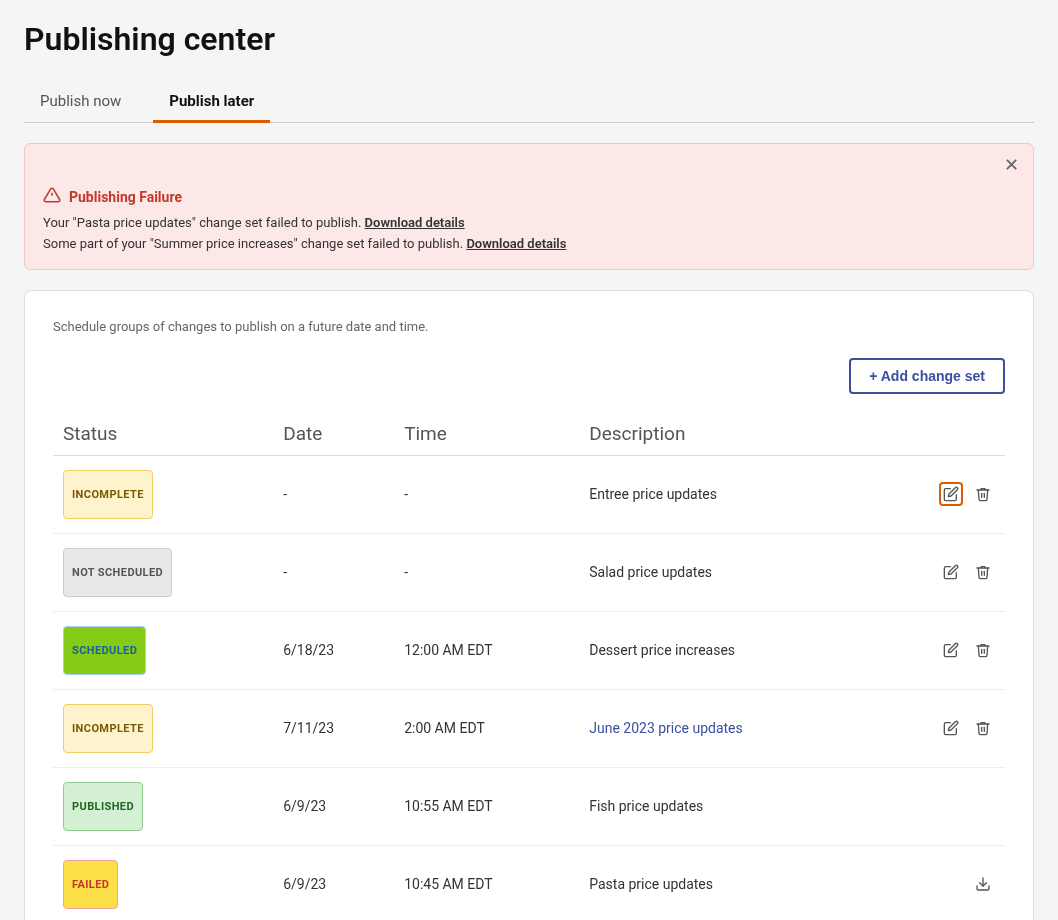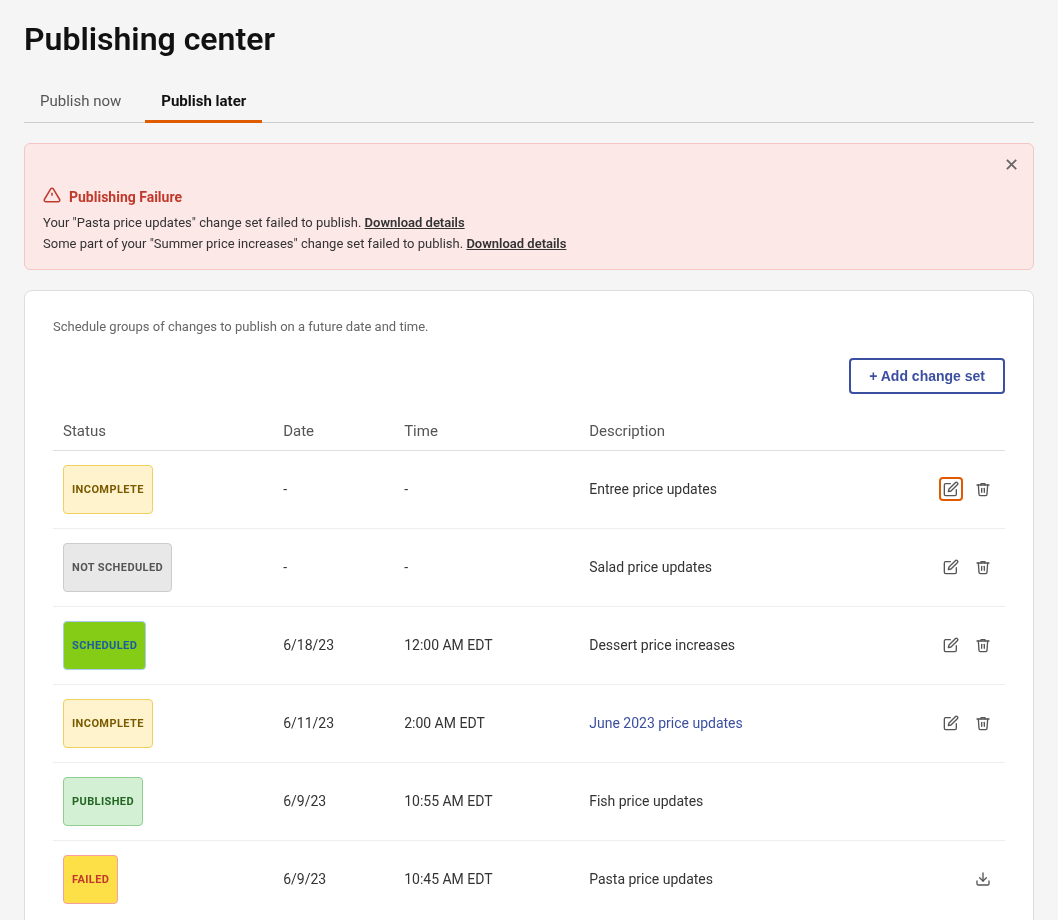--- a/index.html
+++ b/index.html
@@ -16,21 +16,21 @@
       padding: 20px 24px;
     }
     .page-title {
       font-size: 32px;
       font-weight: 600;
       color: #111;
       margin-bottom: 24px;
     }
     .tabs {
       display: flex;
-      gap: 8px;
+      gap: 16px;
       border-bottom: 1px solid #ccc;
       margin-bottom: 20px;
       align-items: flex-end;
     }
     .tab {
       padding: 10px 16px;
       cursor: pointer;
       font-size: 15px;
       color: #555;
       border-bottom: 3px solid transparent;
@@ -117,21 +117,21 @@
       padding: 8px 18px;
       border-radius: 4px;
       cursor: pointer;
     }
     table {
       width: 100%;
       border-collapse: collapse;
     }
     thead th {
       text-align: left;
-      font-size: 15px;
+      font-size: 19px;
       font-weight: 400;
       color: #555;
       padding: 8px 10px 10px;
       border-bottom: 1px solid #ddd;
     }
     tbody tr {
       border-bottom: 1px solid #eee;
     }
     tbody tr:last-child { border-bottom: none; }
     tbody td {
@@ -344,21 +344,21 @@
                     <path d="M10 11v6"></path>
                     <path d="M14 11v6"></path>
                     <path d="M9 6V4h6v2"></path>
                   </svg>
                 </button>
               </div>
             </td>
           </tr>
           <tr>
             <td><span class="status-badge badge-incomplete">INCOMPLETE</span></td>
-            <td>6/11/23</td>
+            <td>7/11/23</td>
             <td>2:00 AM EDT</td>
             <td><a href="#" class="desc-link">June 2023 price updates</a></td>
             <td>
               <div class="action-icons">
                 <button class="icon-btn">
                   <svg width="16" height="16" viewBox="0 0 24 24" fill="none" stroke="currentColor" stroke-width="2" stroke-linecap="round" stroke-linejoin="round">
                     <path d="M11 4H4a2 2 0 00-2 2v14a2 2 0 002 2h14a2 2 0 002-2v-7"></path>
                     <path d="M18.5 2.5a2.121 2.121 0 013 3L12 15l-4 1 1-4 9.5-9.5z"></path>
                   </svg>
                 </button>

